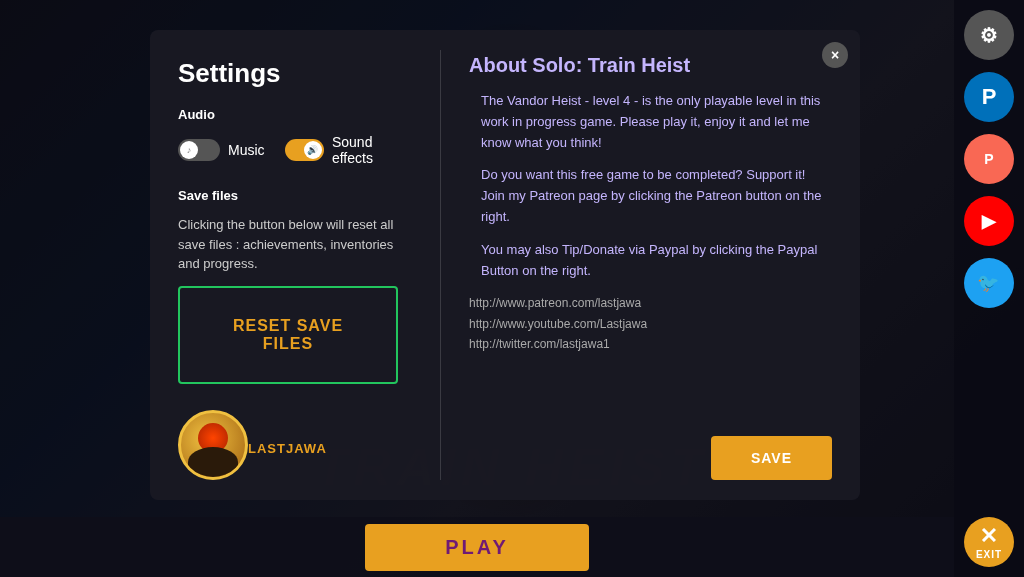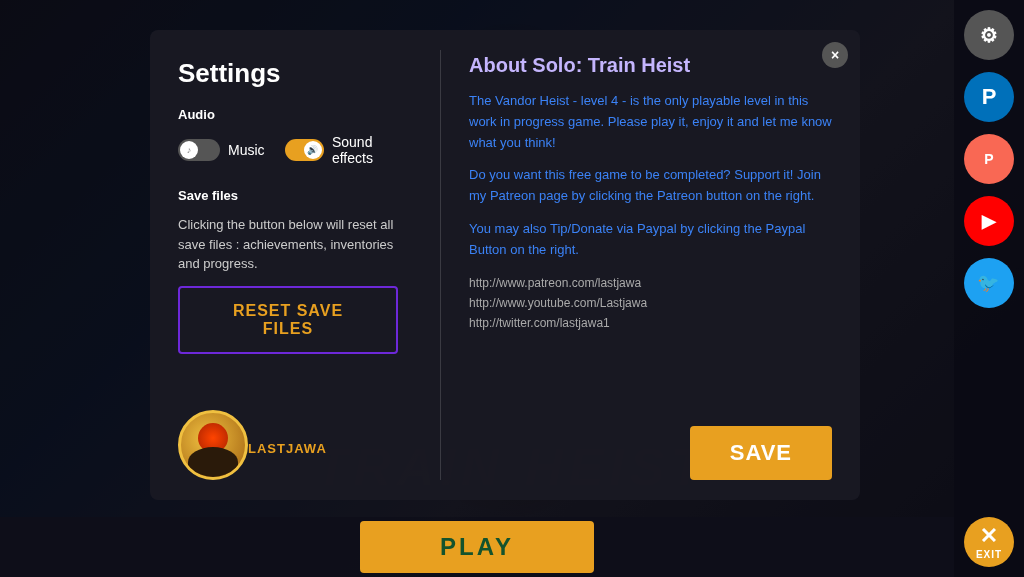--- a/index.html
+++ b/index.html
@@ -191,23 +191,23 @@
 
     .save-files-desc {
       color: #ccc;
       font-size: 13px;
       line-height: 1.5;
       margin-bottom: 12px;
     }
 
     .reset-btn {
       background: transparent;
-      border: 2px solid #6d28d9;
+      border: 2px solid #22c55e;
       color: #e8a020;
-      padding: 14px 28px;
+      padding: 29px 28px;
       font-size: 16px;
       font-weight: 900;
       letter-spacing: 1px;
       cursor: pointer;
       text-transform: uppercase;
       border-radius: 4px;
       display: block;
       width: 220px;
       text-align: center;
     }
@@ -265,45 +265,46 @@
 
     
     .about-title {
       color: #c4b5fd;
       font-size: 20px;
       font-weight: bold;
       margin-bottom: 14px;
     }
 
     .about-text {
-      color: #3b82f6;
+      color: #c4b5fd;
       font-size: 13px;
       line-height: 1.6;
       margin-bottom: 12px;
+      margin-left: 12px;
     }
 
     .about-link {
       color: #aaa;
       font-size: 12px;
       display: block;
       line-height: 1.7;
     }
 
     .save-area {
       position: absolute;
       bottom: 20px;
       right: 28px;
     }
 
     .save-btn {
       background: #e8a020;
       border: none;
       color: white;
       padding: 14px 40px;
-      font-size: 22px;
+      font-size: 14px;
       font-weight: bold;
       cursor: pointer;
       border-radius: 4px;
       letter-spacing: 1px;
     }
 
     
     .right-sidebar {
       position: absolute;
       right: 0;
@@ -394,22 +395,22 @@
       background: rgba(15,15,25,0.95);
       z-index: 5;
       display: flex;
       align-items: center;
       justify-content: center;
     }
 
     .play-btn {
       background: #e8a020;
       border: none;
-      color: #14532d;
-      font-size: 24px;
+      color: #701a75;
+      font-size: 20px;
       font-weight: bold;
       letter-spacing: 3px;
       padding: 12px 80px;
       cursor: pointer;
       border-radius: 4px;
     }
   </style>
 </head>
 <body>
 

